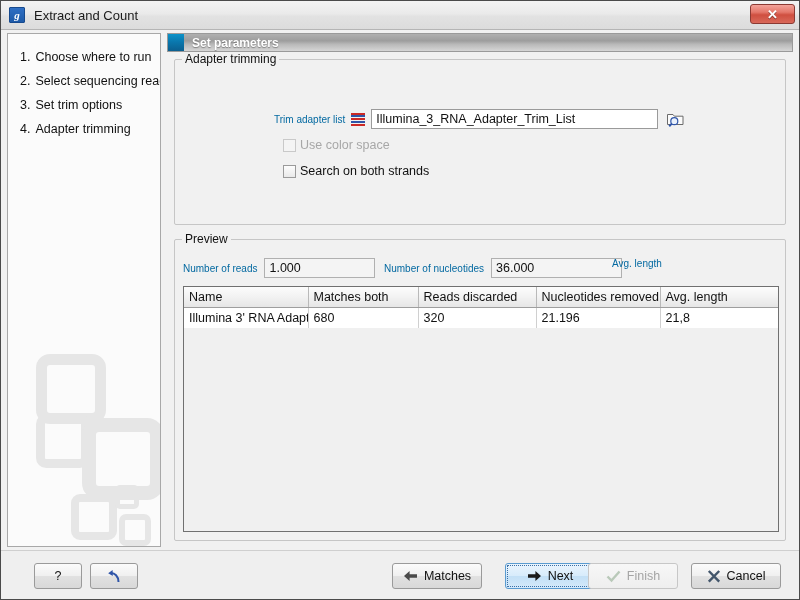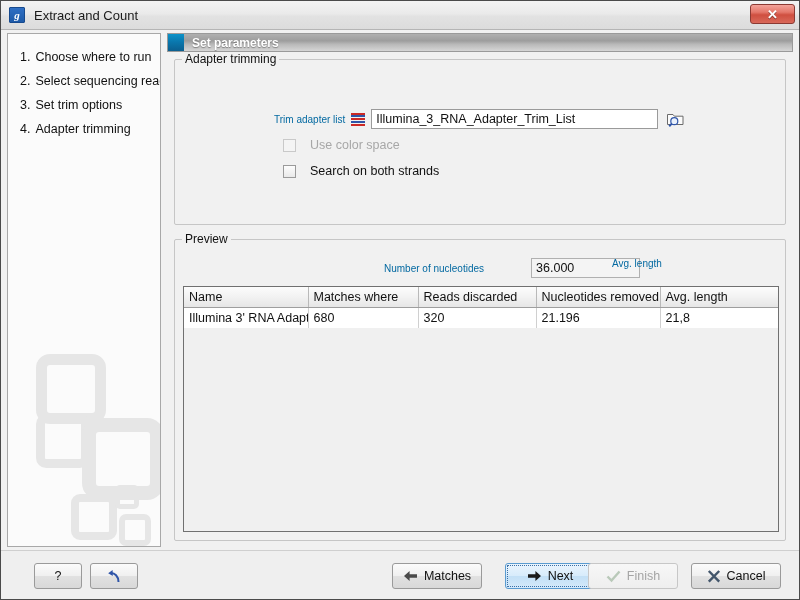--- a/index.html
+++ b/index.html
@@ -212,21 +212,21 @@
     background: linear-gradient(to bottom, #fdfdfd, #e9e9e9);
     box-sizing: border-box;
     flex: 0 0 auto;
     cursor: pointer;
   }
   .cb.disabled {
     border-color: #c9c9c9;
     background: #f4f4f4;
     cursor: default;
   }
-  .cb-label { margin-left: 14px; font-size: 12.5px; color: #111111; white-space: nowrap; }
+  .cb-label { margin-left: 4px; font-size: 12.5px; color: #111111; white-space: nowrap; }
   .cb-label.disabled { color: #a7a7a7; }
 
   
   .stat { position: absolute; display: flex; align-items: center; }
   .stat .field-label { margin-right: 7px; }
 
   
   .table-wrap {
     position: absolute;
     left: 8px; top: 46px;
@@ -389,43 +389,47 @@
 
         <div class="form-row checkbox-row" style="left:108px; top:104px;">
           <span class="cb"></span>
           <span class="cb-label">Search on both strands</span>
         </div>
       </div>
 
       <div class="groupbox" id="group-preview">
         <div class="group-legend">Preview</div>
 
-
-        <div class="stat" style="left:209px; top:18px;gap:40px;">
+        <div class="stat" style="left:8px; top:18px;">
+          <span class="field-label">Number of reads</span>
+          <div class="textinput readonly" style="width:111px;">1.000</div>
+        </div>
+
+        <div class="stat" style="left:209px; top:18px;">
           <span class="field-label">Number of nucleotides</span>
-          <div class="textinput readonly" style="width:109px;">36.000</div>
+          <div class="textinput readonly" style="width:131px;">36.000</div>
         </div>
 
         <div class="stat" style="left:437px; top:18px;">
           <span class="field-label">Avg. length</span>
         </div>
 
         <div class="table-wrap">
           <table class="grid">
             <colgroup>
               <col style="width:124px">
                 <col style="width:110px">
                 <col style="width:118px">
                 <col style="width:124px">
                 <col style="width:118px">
             </colgroup>
             <thead>
               <tr>
                 <th>Name</th>
-                <th>Matches where</th>
+                <th>Matches both</th>
                 <th>Reads discarded</th>
                 <th>Nucleotides removed</th>
                 <th>Avg. length</th>
               </tr>
             </thead>
             <tbody>
               <tr>
                 <td>Illumina 3' RNA Adapter</td>
                 <td>680</td>
                 <td>320</td>

